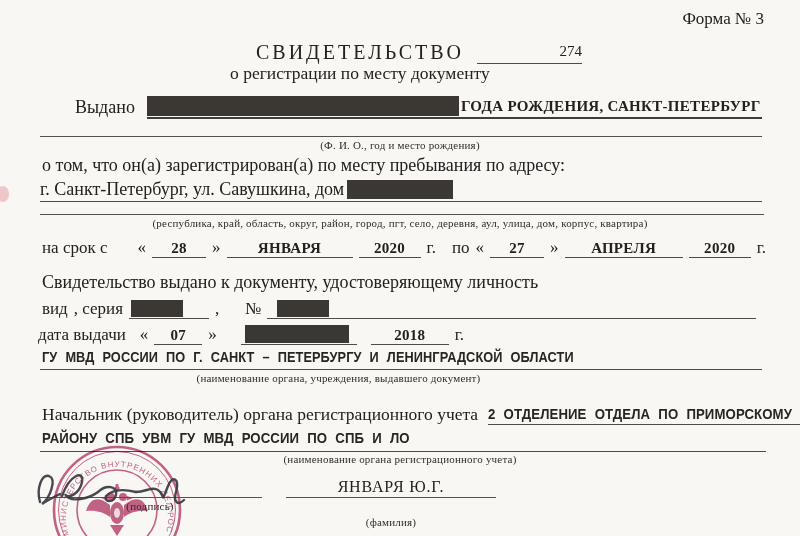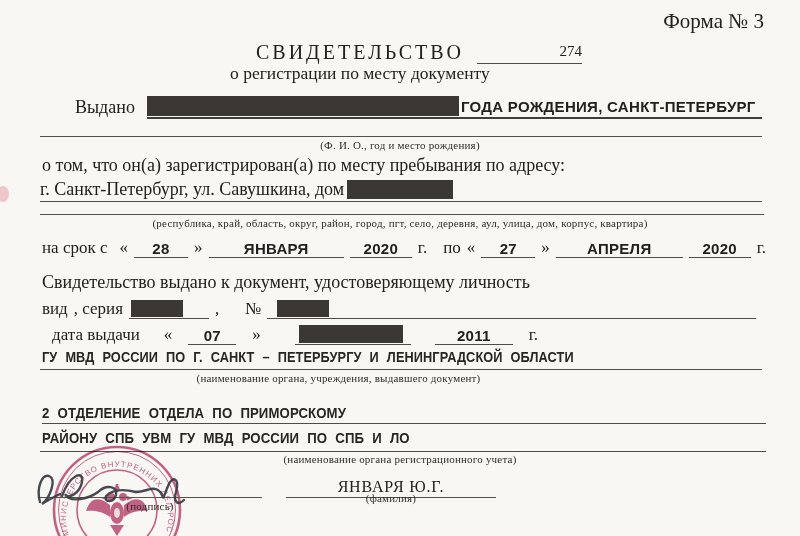--- a/index.html
+++ b/index.html
@@ -8,36 +8,36 @@
     background:#f8f7f4;
     font-family:"Liberation Serif",serif;
     color:#23211f;
   }
   .abs{position:absolute;}
   .serif{font-family:"Liberation Serif",serif;}
   .caption{font-size:11px;color:#2f2d2b;letter-spacing:.2px;}
   .center{text-align:center;}
   .row{display:flex;align-items:flex-end;}
   .ucell{border-bottom:1.5px solid #4f4c48;text-align:center;white-space:nowrap;}
-  .fillb{font-family:Liberation Sans, sans-serif;font-weight:700;font-size:15px;letter-spacing:.3px;white-space:nowrap;}
+  .fillb{font-family:Liberation Serif, serif;font-weight:700;font-size:15px;letter-spacing:.3px;white-space:nowrap;}
   .cond{display:inline-block;transform:scaleX(.88);transform-origin:0 70%;
         font-family:"Liberation Sans",sans-serif;font-weight:700;font-size:14.5px;
         letter-spacing:.1px;word-spacing:5px;white-space:nowrap;color:#282623;}
   .cond-serif{display:inline-block;transform:scaleX(.84);transform-origin:0 70%;
         font-family:"Liberation Serif",serif;font-weight:400;font-size:16.5px;
         letter-spacing:.2px;white-space:nowrap;}
   .bar{background:#3b3733;}
   .topline{border-top:1.5px solid #55524e;}
   .heavyline{border-bottom:2px solid #403d39;}
   .lab{font-size:18px;white-space:nowrap;}
 </style>
 </head>
 <body>
 
-<div class="abs serif" style="top:9px;right:36px;font-size:21px;">Форма № 3</div>
+<div class="abs serif" style="top:9px;right:36px;font-size:17px;">Форма № 3</div>
 
 <div class="abs serif" style="top:41px;left:256px;font-size:20px;letter-spacing:3px;">СВИДЕТЕЛЬСТВО</div>
 <div class="abs serif" style="top:43px;left:477px;width:95px;border-bottom:1.5px solid #4f4c48;font-size:15px;padding:0 0 3px 10px;text-align:right;">274</div>
 <div class="abs serif" style="top:63px;left:230px;width:280px;font-size:17.5px;">о регистрации по месту документу</div>
 
 <div class="abs row" style="top:95px;left:75px;right:38px;height:24px;">
   <span class="lab" style="margin-bottom:1px;">Выдано</span>
   <div class="row heavyline" style="flex:1;margin-left:12px;height:24px;align-items:flex-end;">
     <span class="bar" style="width:312px;height:20px;margin:0 2px 1px 0;"></span>
     <span class="fillb" style="margin-bottom:2px;">ГОДА РОЖДЕНИЯ, САНКТ-ПЕТЕРБУРГ</span>
@@ -51,70 +51,71 @@
 
 <div class="abs row" style="top:178px;left:40px;right:38px;height:23px;border-bottom:1.5px solid #4f4c48;text-align:right;">
   <span class="lab" style="margin-bottom:1px;">г. Санкт-Петербург, ул. Савушкина, дом</span>
   <span class="bar" style="width:106px;height:19px;margin:0 0 2px 3px;"></span>
 </div>
 
 <div class="abs topline" style="top:214px;left:40px;right:36px;height:0;"></div>
 <div class="abs caption center" style="top:217px;left:0;width:800px;">(республика, край, область, округ, район, город, пгт, село, деревня, аул, улица, дом, корпус, квартира)</div>
 
 <div class="abs row" style="top:238px;left:42px;right:34px;gap:6px;font-size:17px;">
-  <span class="lab" style="font-size:17px;margin-right:6px;">на срок с</span>
+  <span class="lab" style="font-size:17px;margin-right:24px;">на срок с</span>
   <span>«</span>
   <span class="ucell fillb" style="width:54px;">28</span>
   <span>»</span>
   <span class="ucell fillb" style="flex:1.6;">ЯНВАРЯ</span>
   <span class="ucell fillb" style="width:62px;">2020</span>
   <span>г.</span>
   <span style="margin-left:10px;">по</span>
   <span>«</span>
   <span class="ucell fillb" style="width:54px;">27</span>
   <span>»</span>
   <span class="ucell fillb" style="flex:1.5;">АПРЕЛЯ</span>
   <span class="ucell fillb" style="width:62px;">2020</span>
   <span>г.</span>
 </div>
 
-<div class="abs lab" style="top:272px;left:42px;">Свидетельство выдано к документ, удостоверяющему личность</div>
+<div class="abs lab" style="top:272px;left:42px;">Свидетельство выдано к документу, удостоверяющему личность</div>
 
 <div class="abs row" style="top:299px;left:42px;right:44px;gap:6px;font-size:17px;justify-content:space-between;">
   <span>вид</span>
   <span>, серия</span>
   <span class="ucell row" style="width:80px;align-items:flex-end;">
     <span class="bar" style="width:52px;height:17px;margin:0 0 1px 2px;"></span>
   </span>
   <span>,</span>
   <span style="width:14px;"></span>
   <span>№</span>
   <span class="ucell row" style="flex:1;align-items:flex-end;">
     <span class="bar" style="width:52px;height:17px;margin:0 0 1px 10px;"></span>
   </span>
 </div>
 
-<div class="abs row" style="top:325px;left:52px;gap:16px;font-size:17px;">
+<div class="abs row" style="top:325px;left:38px;gap:6px;font-size:17px;">
   <span>дата выдачи</span>
   <span style="margin-left:8px;">«</span>
   <span class="ucell fillb" style="width:48px;">07</span>
   <span>»</span>
   <span class="ucell row" style="width:116px;margin-left:18px;align-items:flex-end;">
     <span class="bar" style="width:104px;height:18px;margin:0 0 1px 4px;"></span>
   </span>
-  <span class="ucell fillb" style="width:78px;margin-left:8px;">2011</span>
+  <span class="ucell fillb" style="width:78px;margin-left:8px;">2018</span>
   <span>г.</span>
 </div>
 
 <div class="abs" style="top:348px;left:40px;right:38px;height:21px;border-bottom:1.5px solid #4f4c48;">
   <span class="cond" style="margin-left:2px;">ГУ  МВД  РОССИИ  ПО  Г. САНКТ – ПЕТЕРБУРГУ  И  ЛЕНИНГРАДСКОЙ ОБЛАСТИ</span>
 </div>
 <div class="abs caption center" style="top:372px;left:0;width:677px;">(наименование органа, учреждения, выдавшего документ)</div>
 
 <div class="abs row" style="top:404px;left:42px;right:34px;gap:10px;">
+  <span class="lab" style="font-size:17.5px;">Начальник (руководитель) органа регистрационного учета</span>
   <span class="ucell" style="flex:1;text-align:left;padding-bottom:1px;">
     <span class="cond" style="font-size:15px;">2 ОТДЕЛЕНИЕ ОТДЕЛА  ПО ПРИМОРСКОМУ</span>
   </span>
 </div>
 <div class="abs" style="top:429px;left:40px;right:34px;height:22px;border-bottom:1.5px solid #4f4c48;">
   <span class="cond" style="font-size:15px;margin-left:2px;">РАЙОНУ СПБ УВМ  ГУ  МВД РОССИИ  ПО СПБ  И  ЛО</span>
 </div>
 <div class="abs caption center" style="top:453px;left:0;width:800px;">(наименование органа регистрационного учета)</div>
 
 <div class="abs" style="top:186px;left:-3px;width:12px;height:16px;background:rgba(231,160,170,.55);border-radius:50%;"></div>
@@ -155,13 +156,13 @@
   <g fill="none" stroke="#383b42" stroke-width="2.4" stroke-linecap="round" opacity=".92">
     <path d="M8,40 C4,26 10,12 17,14 C25,17 18,36 10,42 C16,38 24,34 28,32"></path>
     <path d="M30,34 C38,12 52,8 50,20 C48,31 36,38 33,32 C38,42 58,36 66,30"></path>
     <path d="M66,30 C74,22 86,24 84,33 C82,41 72,41 74,34 C82,26 96,28 104,30"></path>
     <path d="M104,30 C114,30 120,24 126,28 C134,33 128,44 136,24 C140,13 148,16 144,30 C141,40 146,44 152,38"></path>
   </g>
 </svg>
 
 <div class="abs serif center" style="top:478px;left:286px;width:210px;font-size:16px;letter-spacing:.8px;">ЯНВАРЯ  Ю.Г.</div>
 <div class="abs topline" style="top:497px;left:286px;width:210px;"></div>
-<div class="abs caption center" style="top:492px;left:286px;width:210px;">(фамилия)</div>
+<div class="abs caption center" style="top:516px;left:286px;width:210px;">(фамилия)</div>
 
 </body></html>

